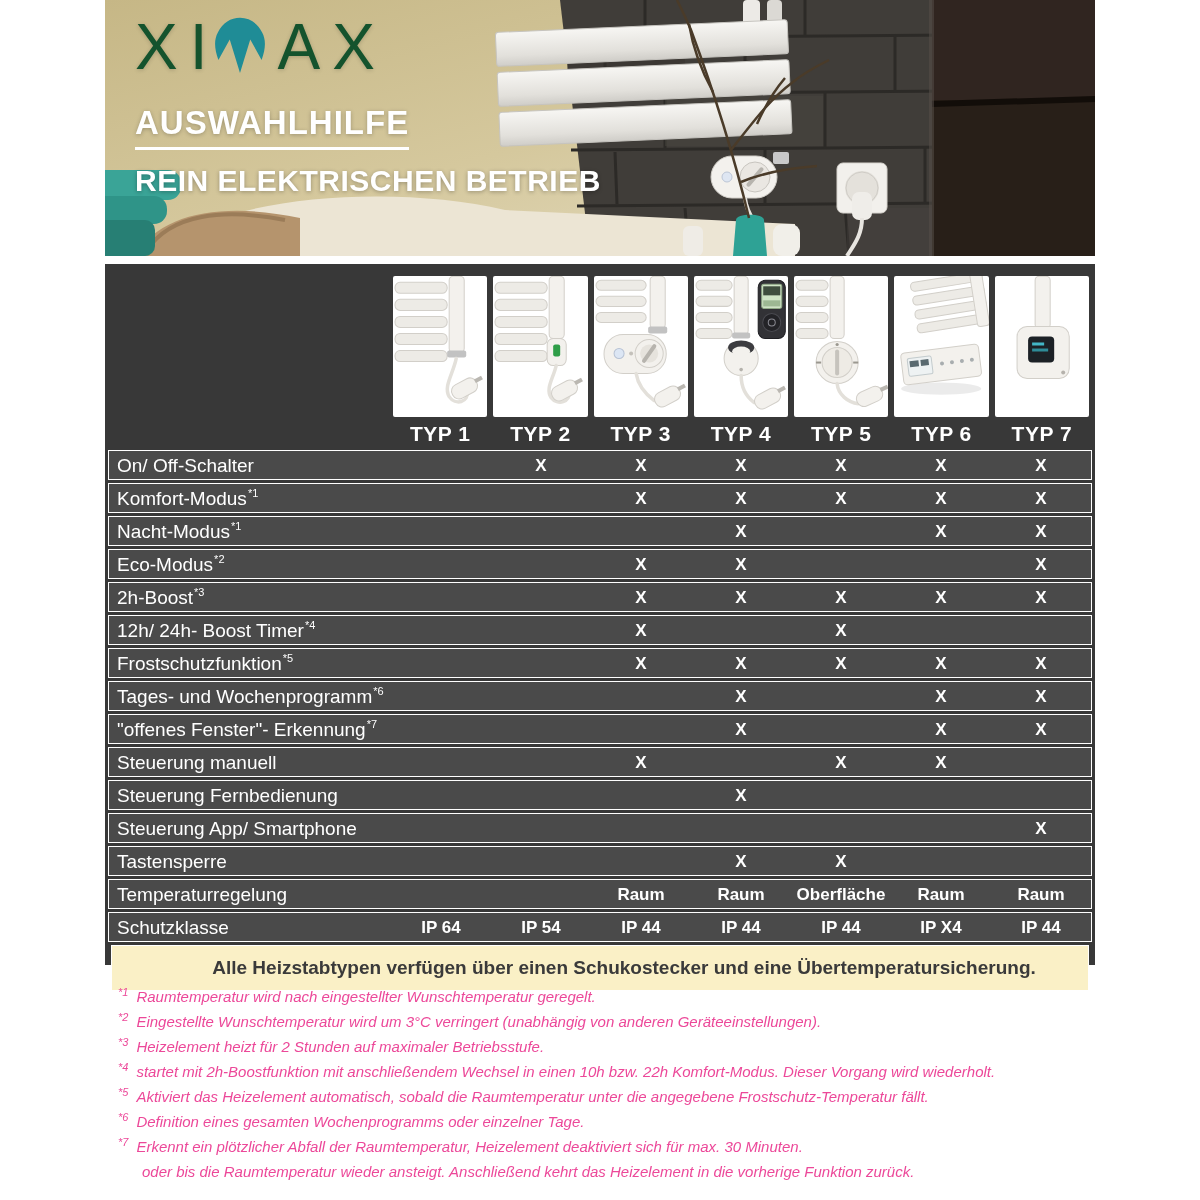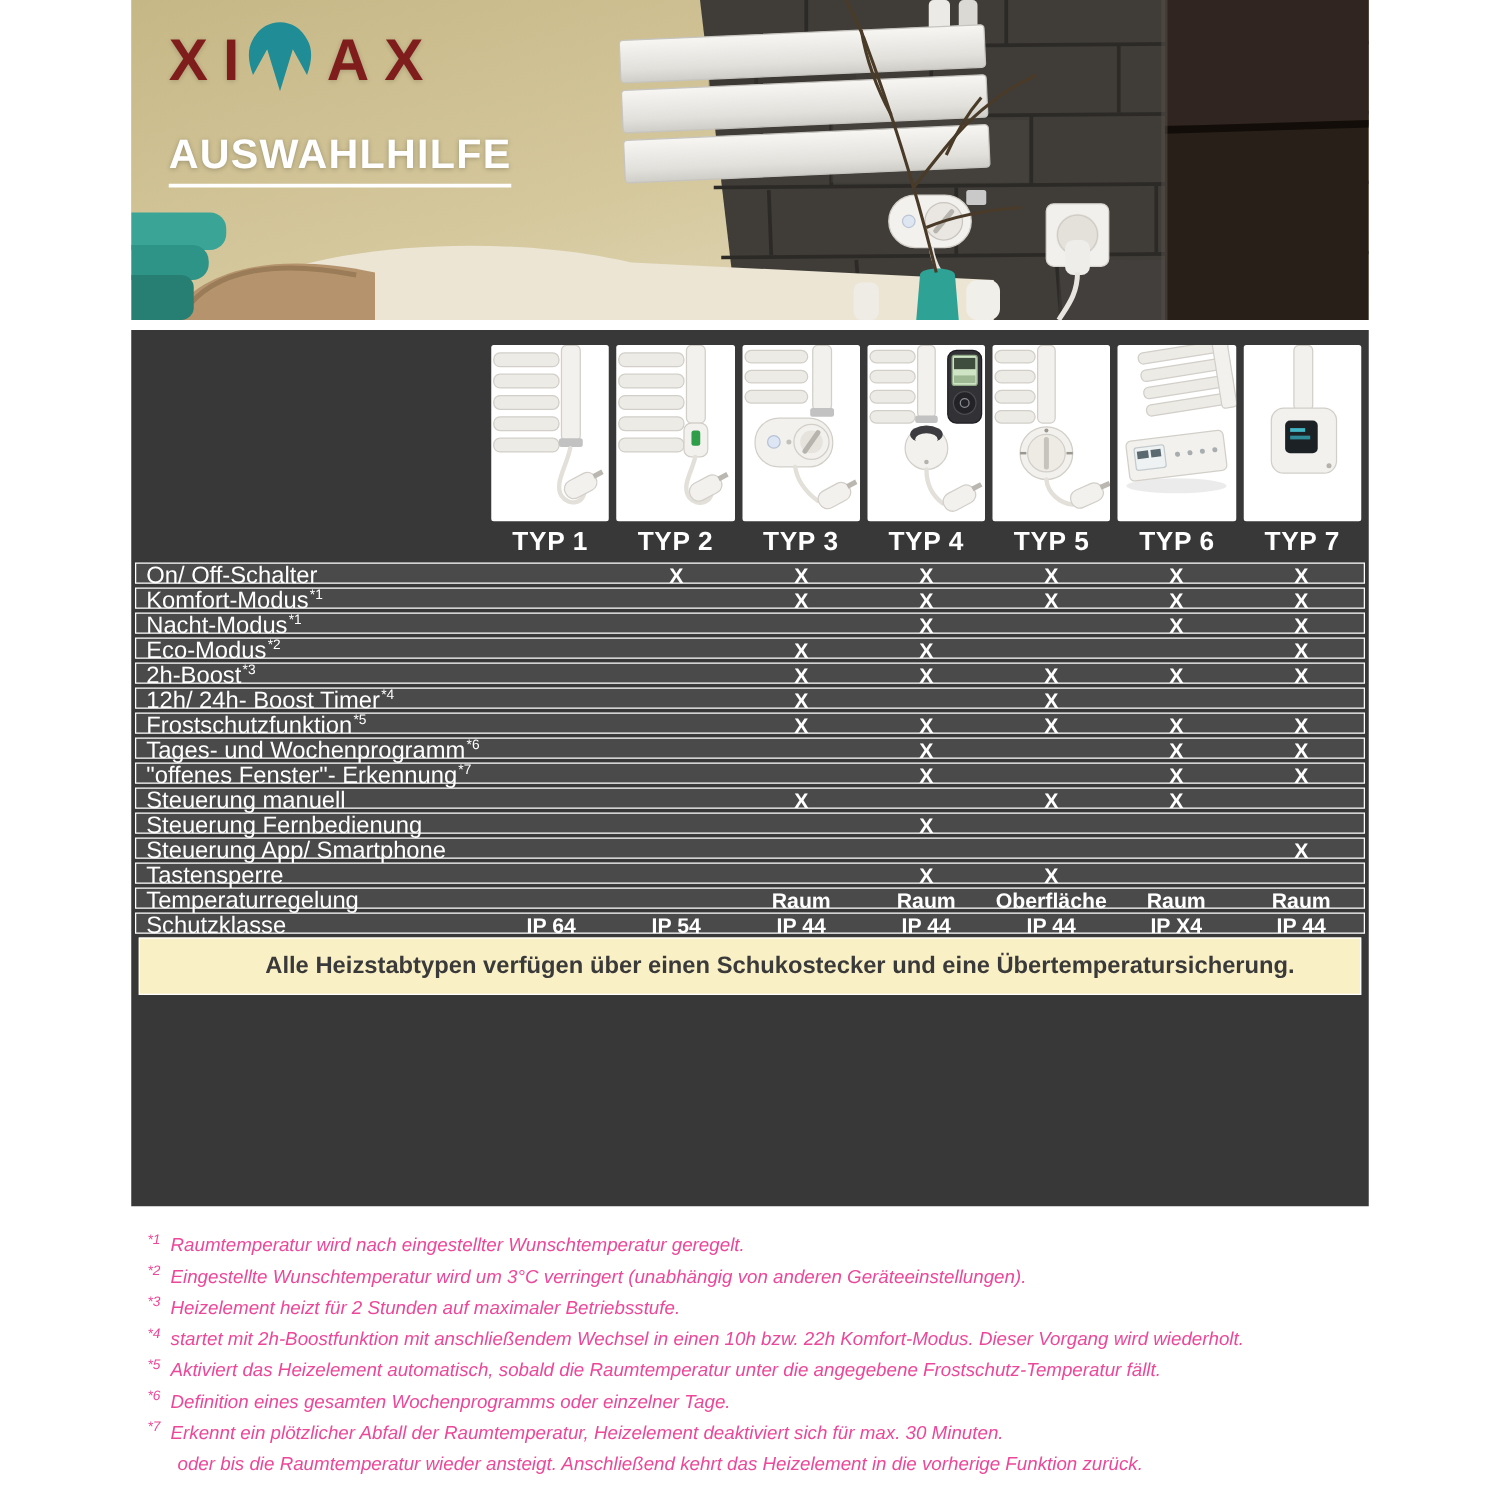--- a/index.html
+++ b/index.html
@@ -4,39 +4,39 @@
 <style>
   * { margin:0; padding:0; box-sizing:border-box; }
   body { background:#ffffff; font-family:"Liberation Sans", sans-serif; }
   .page { position:relative; width:1200px; height:1200px; background:#ffffff; overflow:hidden; }
 
   
   .hero { position:absolute; left:105px; top:0; width:990px; height:256px; overflow:hidden; background:#cfc194; }
   .hero-art { position:absolute; inset:0; width:100%; height:100%; display:block; }
   .hero-overlay { position:absolute; left:30px; top:16px; z-index:5; color:#fff; }
   .logo-row { display:flex; align-items:center; height:62px; }
-  .logo-txt { font-size:47px; font-weight:700; letter-spacing:12px; color:#7f1d1d; line-height:1;
+  .logo-txt { font-size:64px; font-weight:400; letter-spacing:12px; color:#14532d; line-height:1;
               text-shadow:0 1px 4px rgba(0,0,0,.18); }
   .logo-m { width:54px; height:62px; margin:0 10px 0 -6px; }
   .eyebrow { display:inline-block; margin-top:26px; font-size:33px; font-weight:bold; letter-spacing:1px;
              padding-bottom:5px; border-bottom:3px solid #fff; text-shadow:0 1px 4px rgba(0,0,0,.25); }
   .hero-title { font-size:30px; font-weight:bold; letter-spacing:.5px; line-height:1;
                 text-shadow:0 1px 4px rgba(0,0,0,.3); }
   .t1 { margin-top:14px; }
   .t2 { margin-top:16px; }
 
   
   .panel { position:absolute; left:105px; top:264px; width:990px; height:701px; background:#383838; padding:12px 3px 0 3px; }
   .grid8 { display:grid; grid-template-columns:282px repeat(7, 1fr); }
   .cards-row { height:141px; }
   .card { margin:0 3px; background:#ffffff; border-radius:2px; overflow:hidden; }
   .card svg { width:100%; height:100%; display:block; }
   .typ-row { height:33px; align-items:center; }
   .typ-label { text-align:center; color:#fff; font-weight:bold; font-size:21px; letter-spacing:.5px; }
-  .frow { background:#4a4a4a; border:1px solid #ffffff; height:17px; margin-bottom:3px; align-items:center; }
+  .frow { background:#4a4a4a; border:1px solid #ffffff; height:30px; margin-bottom:3px; align-items:center; }
   .label-cell { padding-left:8px; color:#fff; font-size:19px; white-space:nowrap; line-height:1; }
   .label-cell sup.mark { font-size:11px; line-height:0; margin-left:1px; }
   .val-cell { text-align:center; color:#fff; font-weight:bold; font-size:17px; line-height:1; }
   .note { margin:2px 3px 0 3px; border:1px solid #fff; background:#faf0c6; height:46px; line-height:44px;
           text-align:center; font-weight:bold; font-size:19px; color:#3a3a3a;padding-left:48px; }
 
   
   .footnotes { position:absolute; left:118px; top:984px; width:980px; color:#ec4899; }
   .fn { font-style:italic; font-size:15px; line-height:25px; }
   .fn.cont { padding-left:24px; }
@@ -160,20 +160,21 @@
 
     <div class="hero-overlay">
       <div class="logo-row">
         <span class="logo-txt">XI</span>
         <svg class="logo-m" viewBox="0 0 100 112">
           <path fill="#1f8c96" d="M10 80 C2 58 2 42 9 29 C18 11 33 2 50 2 C67 2 82 11 91 29 C98 42 98 58 90 80 L69 42 L50 104 L31 42 Z"></path>
         </svg>
         <span class="logo-txt">AX</span>
       </div>
       <div><span class="eyebrow">AUSWAHLHILFE</span></div>
+      <div class="hero-title t2">REIN ELEKTRISCHEN BETRIEB</div>
     </div>
   </div>
 
   <div class="panel">
 
     <div class="grid8 cards-row">
       <div></div>
       <div class="card">
         <svg viewBox="0 0 94 140">
           <rect class="rung" x="2" y="6" width="52" height="11" rx="5"></rect>

